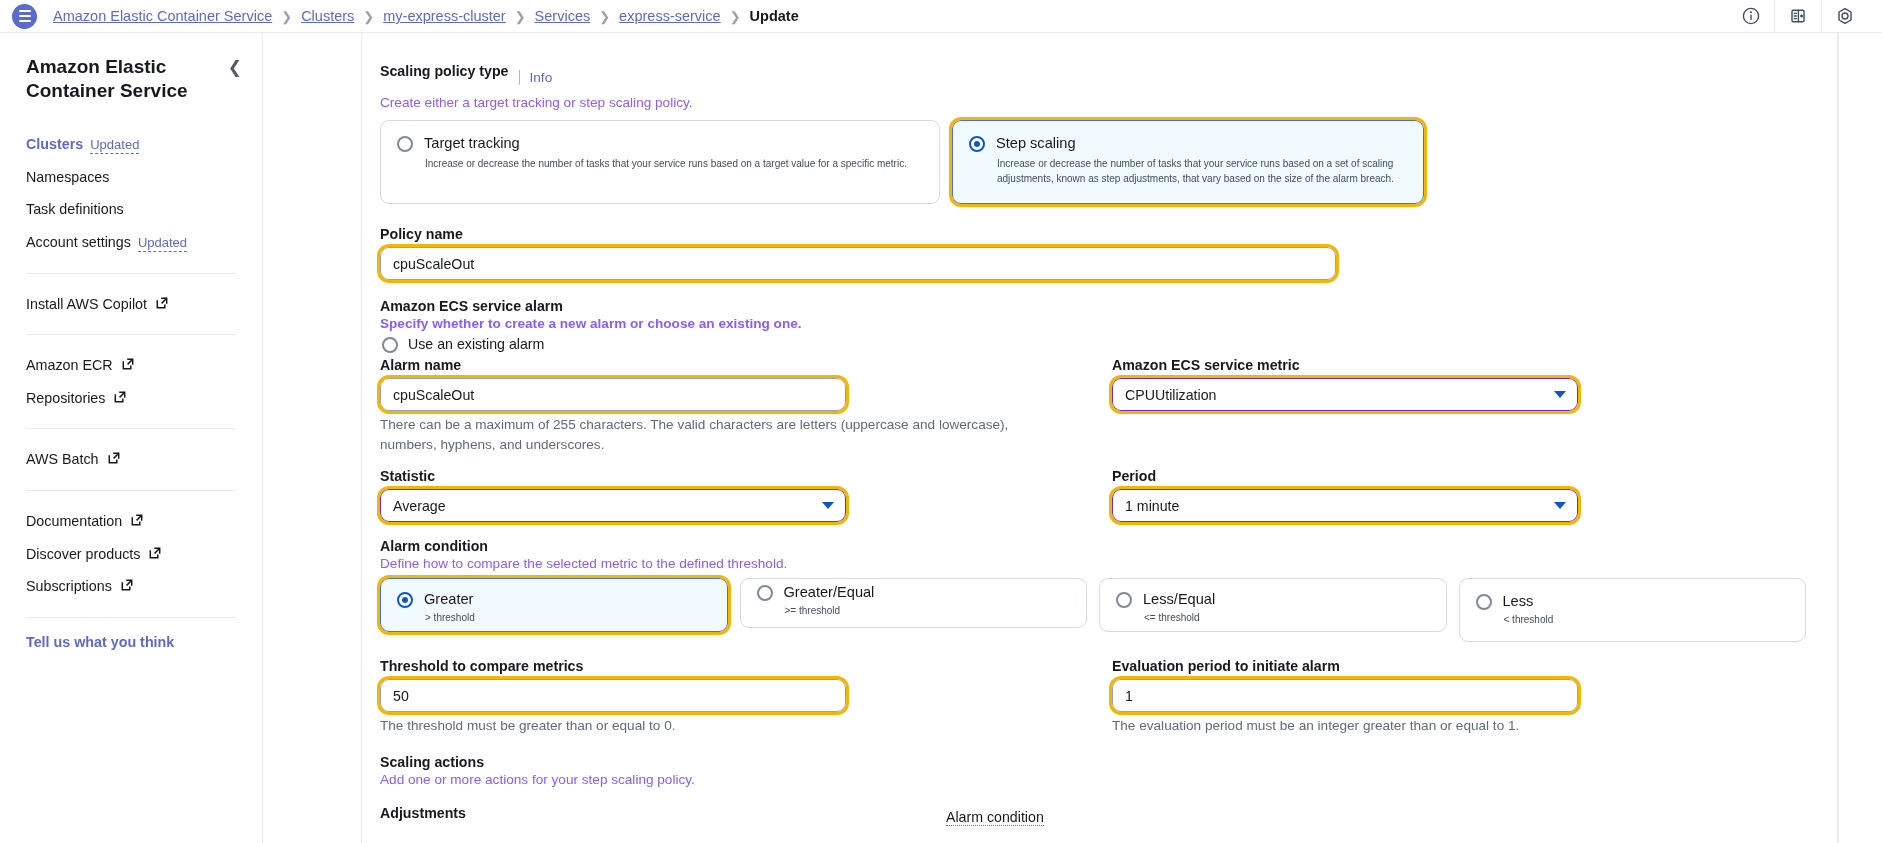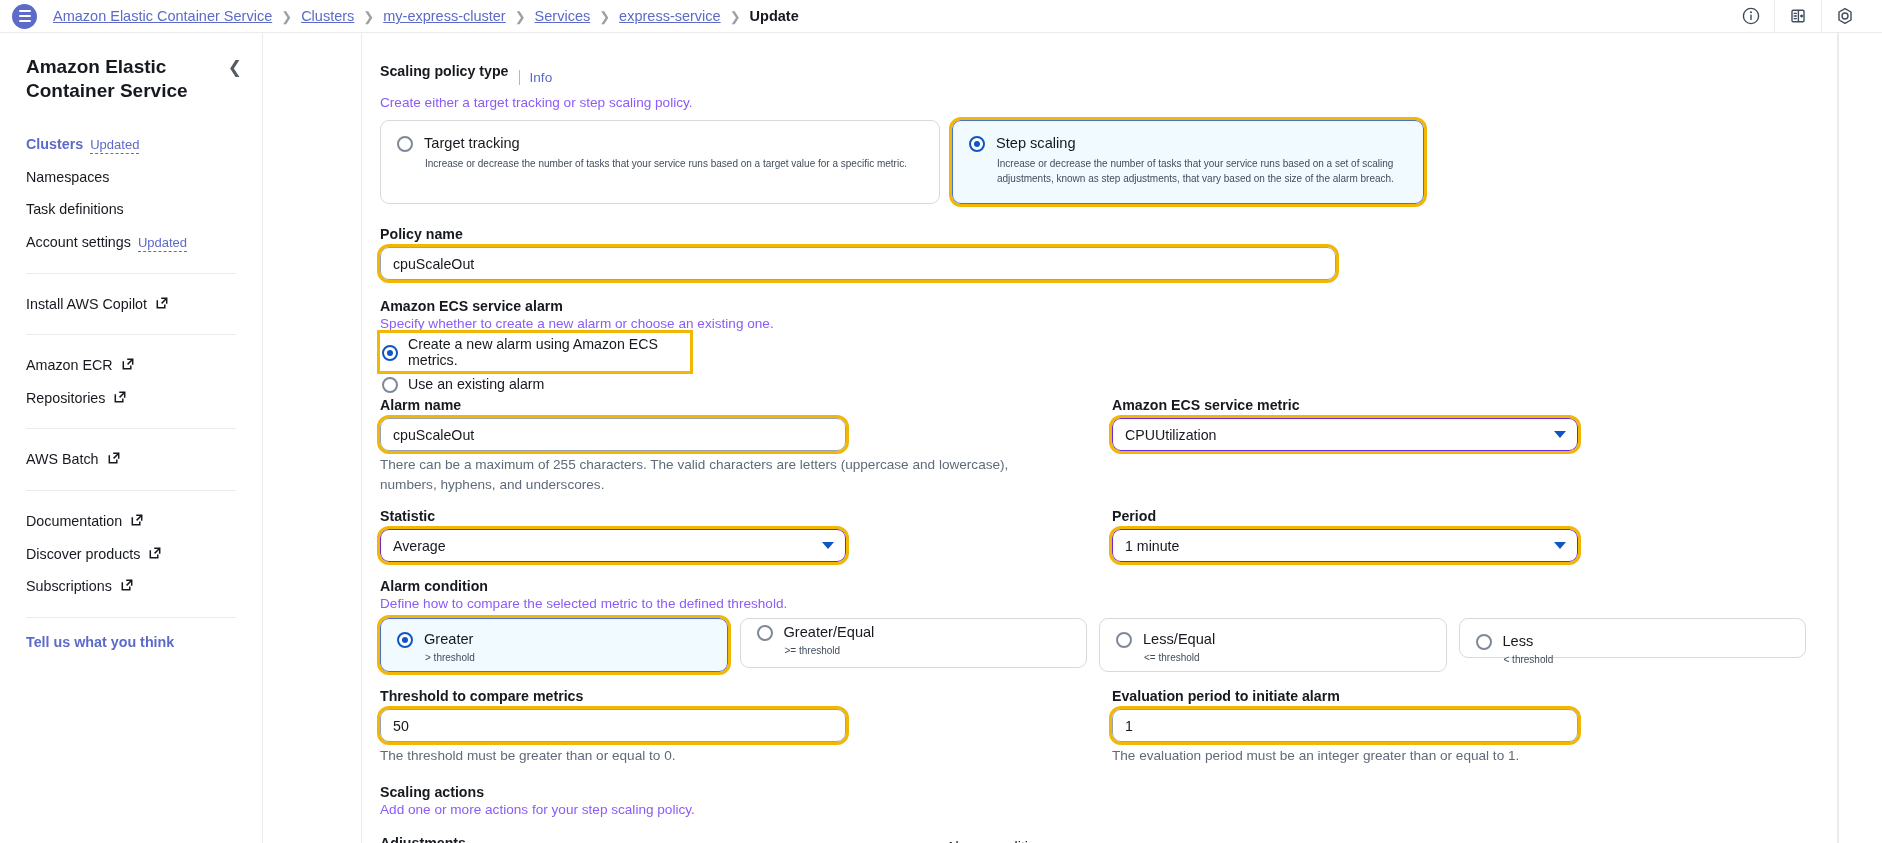--- a/index.html
+++ b/index.html
@@ -429,26 +429,22 @@
           </div>
         </section>
 
         <section style="margin-top:22px;">
           <span class="fld-label">Policy name</span>
           <div class="text-input hl" style="width:956px;">cpuScaleOut</div>
         </section>
 
         <section style="margin-top:18px;">
           <span class="fld-label" style="margin-bottom:2px;">Amazon ECS service alarm</span>
-          <div class="sec-desc" style="margin-bottom:2px;">Specify whether to create a new alarm or choose an existing one.</div>
-
-          <div style="display:flex;align-items:center;gap:10px;width:310px;padding:3px 6px 3px 2px;" class="hl">
-            <span class="radio on"></span>
-            <span style="font-size:14.2px;">Create a new alarm using Amazon ECS metrics.</span>
-          </div>
+          <div class="sec-desc" style="margin-bottom:2px;font-weight:bold;">Specify whether to create a new alarm or choose an existing one.</div>
+
           <div style="display:flex;align-items:center;gap:10px;margin-top:4px;padding-left:2px;">
             <span class="radio"></span>
             <span style="font-size:14.2px;">Use an existing alarm</span>
           </div>
         </section>
 
         <section class="two-col" style="margin-top:4px;">
           <div>
             <span class="fld-label">Alarm name</span>
             <div class="text-input hl">cpuScaleOut</div>
@@ -501,21 +497,21 @@
               </div>
               <div class="tile-body" style="margin-top:2px;">&gt;= threshold</div>
             </div>
             <div class="tile" style="width:350px;height:54px;padding-top:11px;">
               <div class="tile-top">
                 <span class="radio"></span>
                 <span class="tile-title">Less/Equal</span>
               </div>
               <div class="tile-body" style="margin-top:2px;">&lt;= threshold</div>
             </div>
-            <div class="tile" style="width:350px;height:40px;">
+            <div class="tile" style="width:350px;height:64px;">
               <div class="tile-top">
                 <span class="radio"></span>
                 <span class="tile-title">Less</span>
               </div>
               <div class="tile-body" style="margin-top:2px;">&lt; threshold</div>
             </div>
           </div>
         </section>
 
         <section class="two-col" style="margin-top:16px;">

